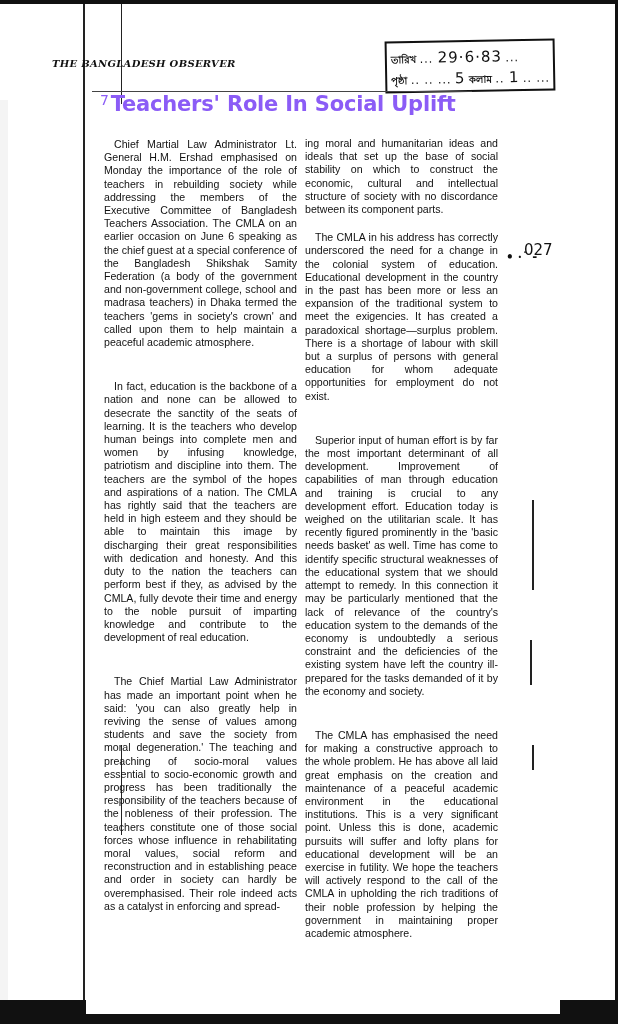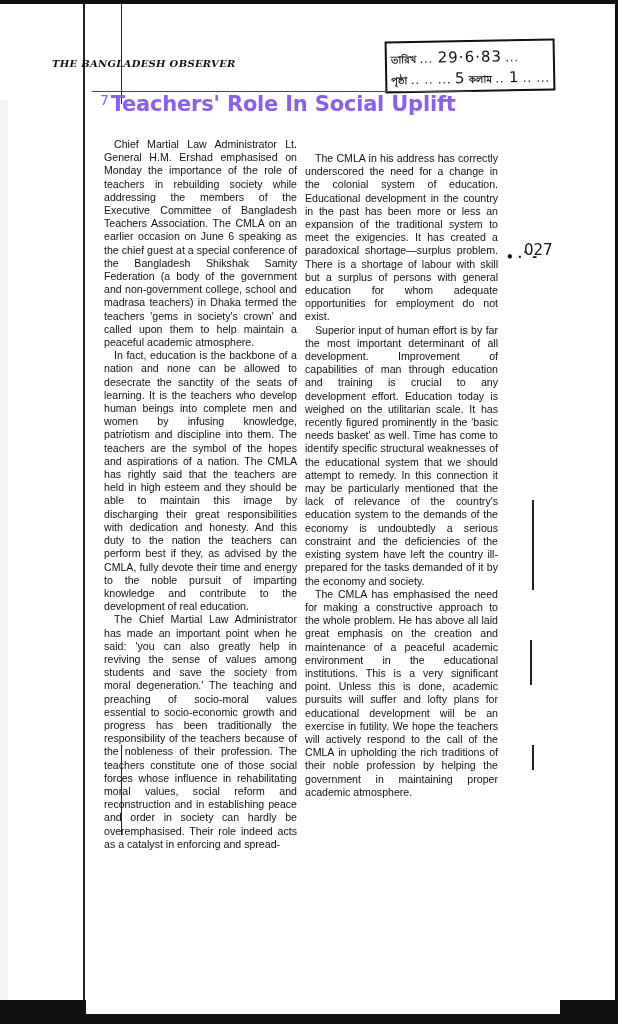--- a/index.html
+++ b/index.html
@@ -47,21 +47,21 @@
     .headline .mark { font-weight: normal; font-size: 14px; vertical-align: top; margin-right: 2px; }
 
     .col {
       position: absolute; top: 138px; width: 193px;
       font-family: Liberation Sans, sans-serif; font-size: 10.6px; line-height: 13.2px;
       text-align: justify; color: #111;
     }
     .col1 { left: 104px; }
     .col2 { left: 305px; top: 137px; }
     .col p { margin: 0; text-indent: 10px; hyphens: manual; }
-    .col p.gap { margin-top: 0; }
+    .col p.gap { margin-top: 31px; }
     .col p.nogap { margin-top: 15px; }
 
     .filenum {
       position: absolute; left: 524px; top: 241px;
       font-family: "DejaVu Sans", sans-serif; font-weight: normal; font-size: 15px; color: #111;
     }
     .filedots { position: absolute; left: 506px; top: 250px; font-size: 12px; font-weight: bold; }
   </style>
 </head>
 <body>
@@ -105,20 +105,21 @@
 <div class="filedots">• ·˙ -</div>
 <div class="filenum">027</div>
 
 <div class="col col1">
   <p>Chief Martial Law Administrator Lt. General H.M. Ershad emphasised on Monday the importance of the role of teachers in rebuilding society while addressing the members of the Executive Committee of Bangladesh Teachers Association. The CMLA on an earlier occasion on June 6 speaking as the chief guest at a special conference of the Bangladesh Shikshak Samity Federation (a body of the government and non-government college, school and madrasa teachers) in Dhaka termed the teachers 'gems in society's crown' and called upon them to help maintain a peaceful academic atmosphere.</p>
   <p class="gap">In fact, education is the backbone of a nation and none can be allowed to desecrate the sanctity of the seats of learning. It is the teachers who develop human beings into complete men and women by infusing knowledge, patriotism and discipline into them. The teachers are the symbol of the hopes and aspirations of a nation. The CMLA has rightly said that the teachers are held in high esteem and they should be able to maintain this image by discharging their great responsibilities with dedication and honesty. And this duty to the nation the teachers can perform best if they, as advised by the CMLA, fully devote their time and energy to the noble pursuit of imparting knowledge and contribute to the development of real education.</p>
   <p class="gap">The Chief Martial Law Administrator has made an important point when he said: 'you can also greatly help in reviving the sense of values among students and save the society from moral degeneration.' The teaching and preaching of socio-moral values essential to socio-economic growth and progress has been traditionally the responsibility of the teachers because of the nobleness of their profession. The teachers constitute one of those social forces whose influence in rehabilitating moral values, social reform and reconstruction and in establishing peace and order in society can hardly be overemphasised. Their role indeed acts as a catalyst in enforcing and spread-</p>
 </div>
 
 <div class="col col2">
+  <p style="text-indent:0">ing moral and humanitarian ideas and ideals that set up the base of social stability on which to construct the economic, cultural and intellectual structure of society with no discordance between its component parts.</p>
   <p class="nogap">The CMLA in his address has correctly underscored the need for a change in the colonial system of education. Educational development in the country in the past has been more or less an expansion of the traditional system to meet the exigencies. It has created a paradoxical shortage—surplus problem. There is a shortage of labour with skill but a surplus of persons with general education for whom adequate opportunities for employment do not exist.</p>
   <p class="gap">Superior input of human effort is by far the most important determinant of all development. Improvement of capabilities of man through education and training is crucial to any development effort. Education today is weighed on the utilitarian scale. It has recently figured prominently in the 'basic needs basket' as well. Time has come to identify specific structural weaknesses of the educational system that we should attempt to remedy. In this connection it may be particularly mentioned that the lack of relevance of the country's education system to the demands of the economy is undoubtedly a serious constraint and the deficiencies of the existing system have left the country ill-prepared for the tasks demanded of it by the economy and society.</p>
   <p class="gap">The CMLA has emphasised the need for making a constructive approach to the whole problem. He has above all laid great emphasis on the creation and maintenance of a peaceful academic environment in the educational institutions. This is a very significant point. Unless this is done, academic pursuits will suffer and lofty plans for educational development will be an exercise in futility. We hope the teachers will actively respond to the call of the CMLA in upholding the rich traditions of their noble profession by helping the government in maintaining proper academic atmosphere.</p>
 </div>
 
 <div class="bottom-black">
   <div class="paper"></div>
 </div>
 
 </body></html>

